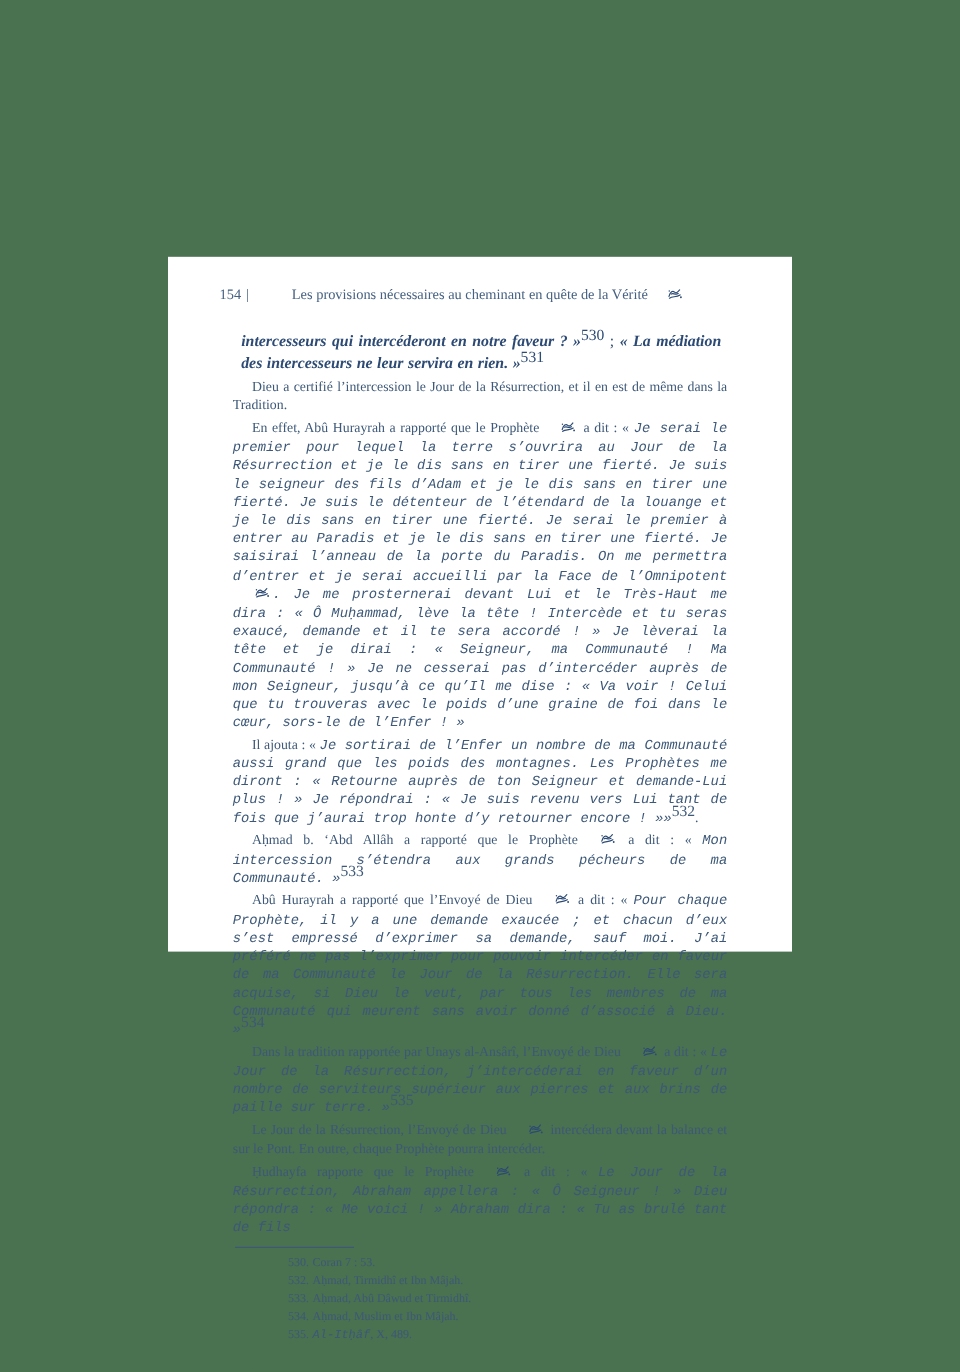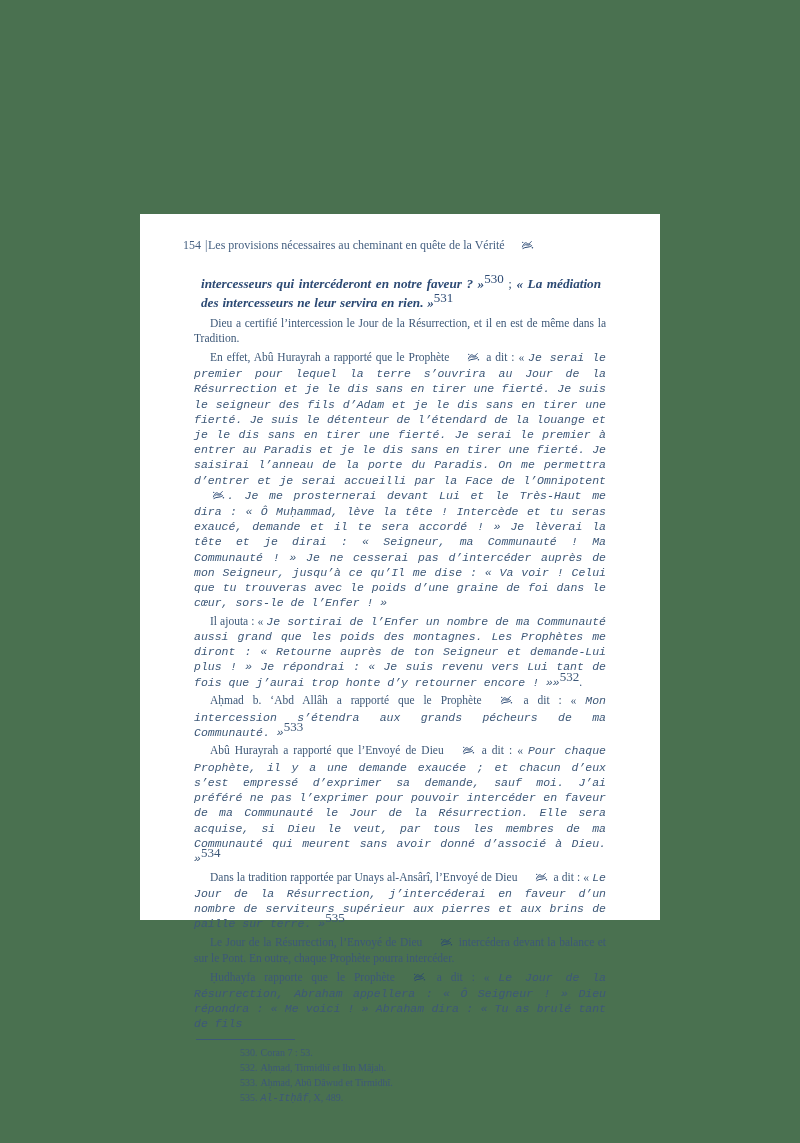--- a/index.html
+++ b/index.html
@@ -1,24 +1,24 @@
 <!DOCTYPE html>
 <html><head>
 <meta charset="utf-8">
 <style>
   html,body{margin:0;padding:0;}
   body{background:#4a7150;font-family:"Liberation Serif","DejaVu Serif",serif;}
   .stage{position:relative;width:800px;height:1143px;background:#4a7150;overflow:hidden;}
-  .page{position:absolute;left:140px;top:214px;width:520px;height:706px;background:#ffffff;
+  .page{position:absolute;left:140px;top:214px;width:520px;height:579px;background:#ffffff;
         box-sizing:border-box;padding:24px 54px 0 54px;color:#3d5878;}
   
   .pagehead{position:relative;height:17px;margin-bottom:20px;font-size:12px;color:#466182;}
   .pageno{position:absolute;left:-11px;top:0;white-space:nowrap;}
   .pageno .sep{margin-left:4px;}
-  .runtitle{text-indent:14px;white-space:nowrap;}
+  .runtitle{text-align:center;text-indent:14px;white-space:nowrap;}
   
   .r{font-style:normal;font-weight:normal;}
   .i{font-style:italic;font-family:Liberation Mono, monospace;}
   .bi{font-style:italic;font-weight:bold;}
   .sup{font-size:13px;vertical-align:5px;line-height:0;font-style:normal;font-weight:normal;}
   .orn{display:inline-block;color:#2c4a74;margin:0 2px;vertical-align:-1px;}
   
   p.quote{font-size:13.2px;line-height:18.5px;color:#2c4a74;margin:0 5px 4px 7px;
           text-align:justify;word-spacing:0.5px;}
   p.quote .r{color:#3d5878;}
@@ -115,17 +115,18 @@
               <circle cx="1.8" cy="3.2" r="0.8" fill="currentColor"></circle>
             </svg></span><span class="r"> a dit : « </span><span class="i">Le Jour de la Résurrection, Abraham appellera : « Ô Seigneur ! » Dieu répondra : « Me voici ! » Abraham dira : « Tu as brulé tant de fils</span></p>
       </div>
 
     <div class="fnrule"></div>
 
     <div id="footnotes">
         <div class="fn"><span class="fnum">530.</span><span class="r">Coran 7 : 53.</span></div>
         <div class="fn"><span class="fnum">532.</span><span class="r">Aḥmad, Tirmidhî et Ibn Mâjah.</span></div>
         <div class="fn"><span class="fnum">533.</span><span class="r">Aḥmad, Abû Dâwud et Tirmidhî.</span></div>
+        <div class="fn"><span class="fnum">534.</span><span class="r">Aḥmad, Muslim et Ibn Mâjah.</span></div>
         <div class="fn"><span class="fnum">535.</span><span class="i">Al-Itḥâf</span><span class="r">, X, 489.</span></div>
       </div>
 
   </div>
 </div>
 
 </body></html>

